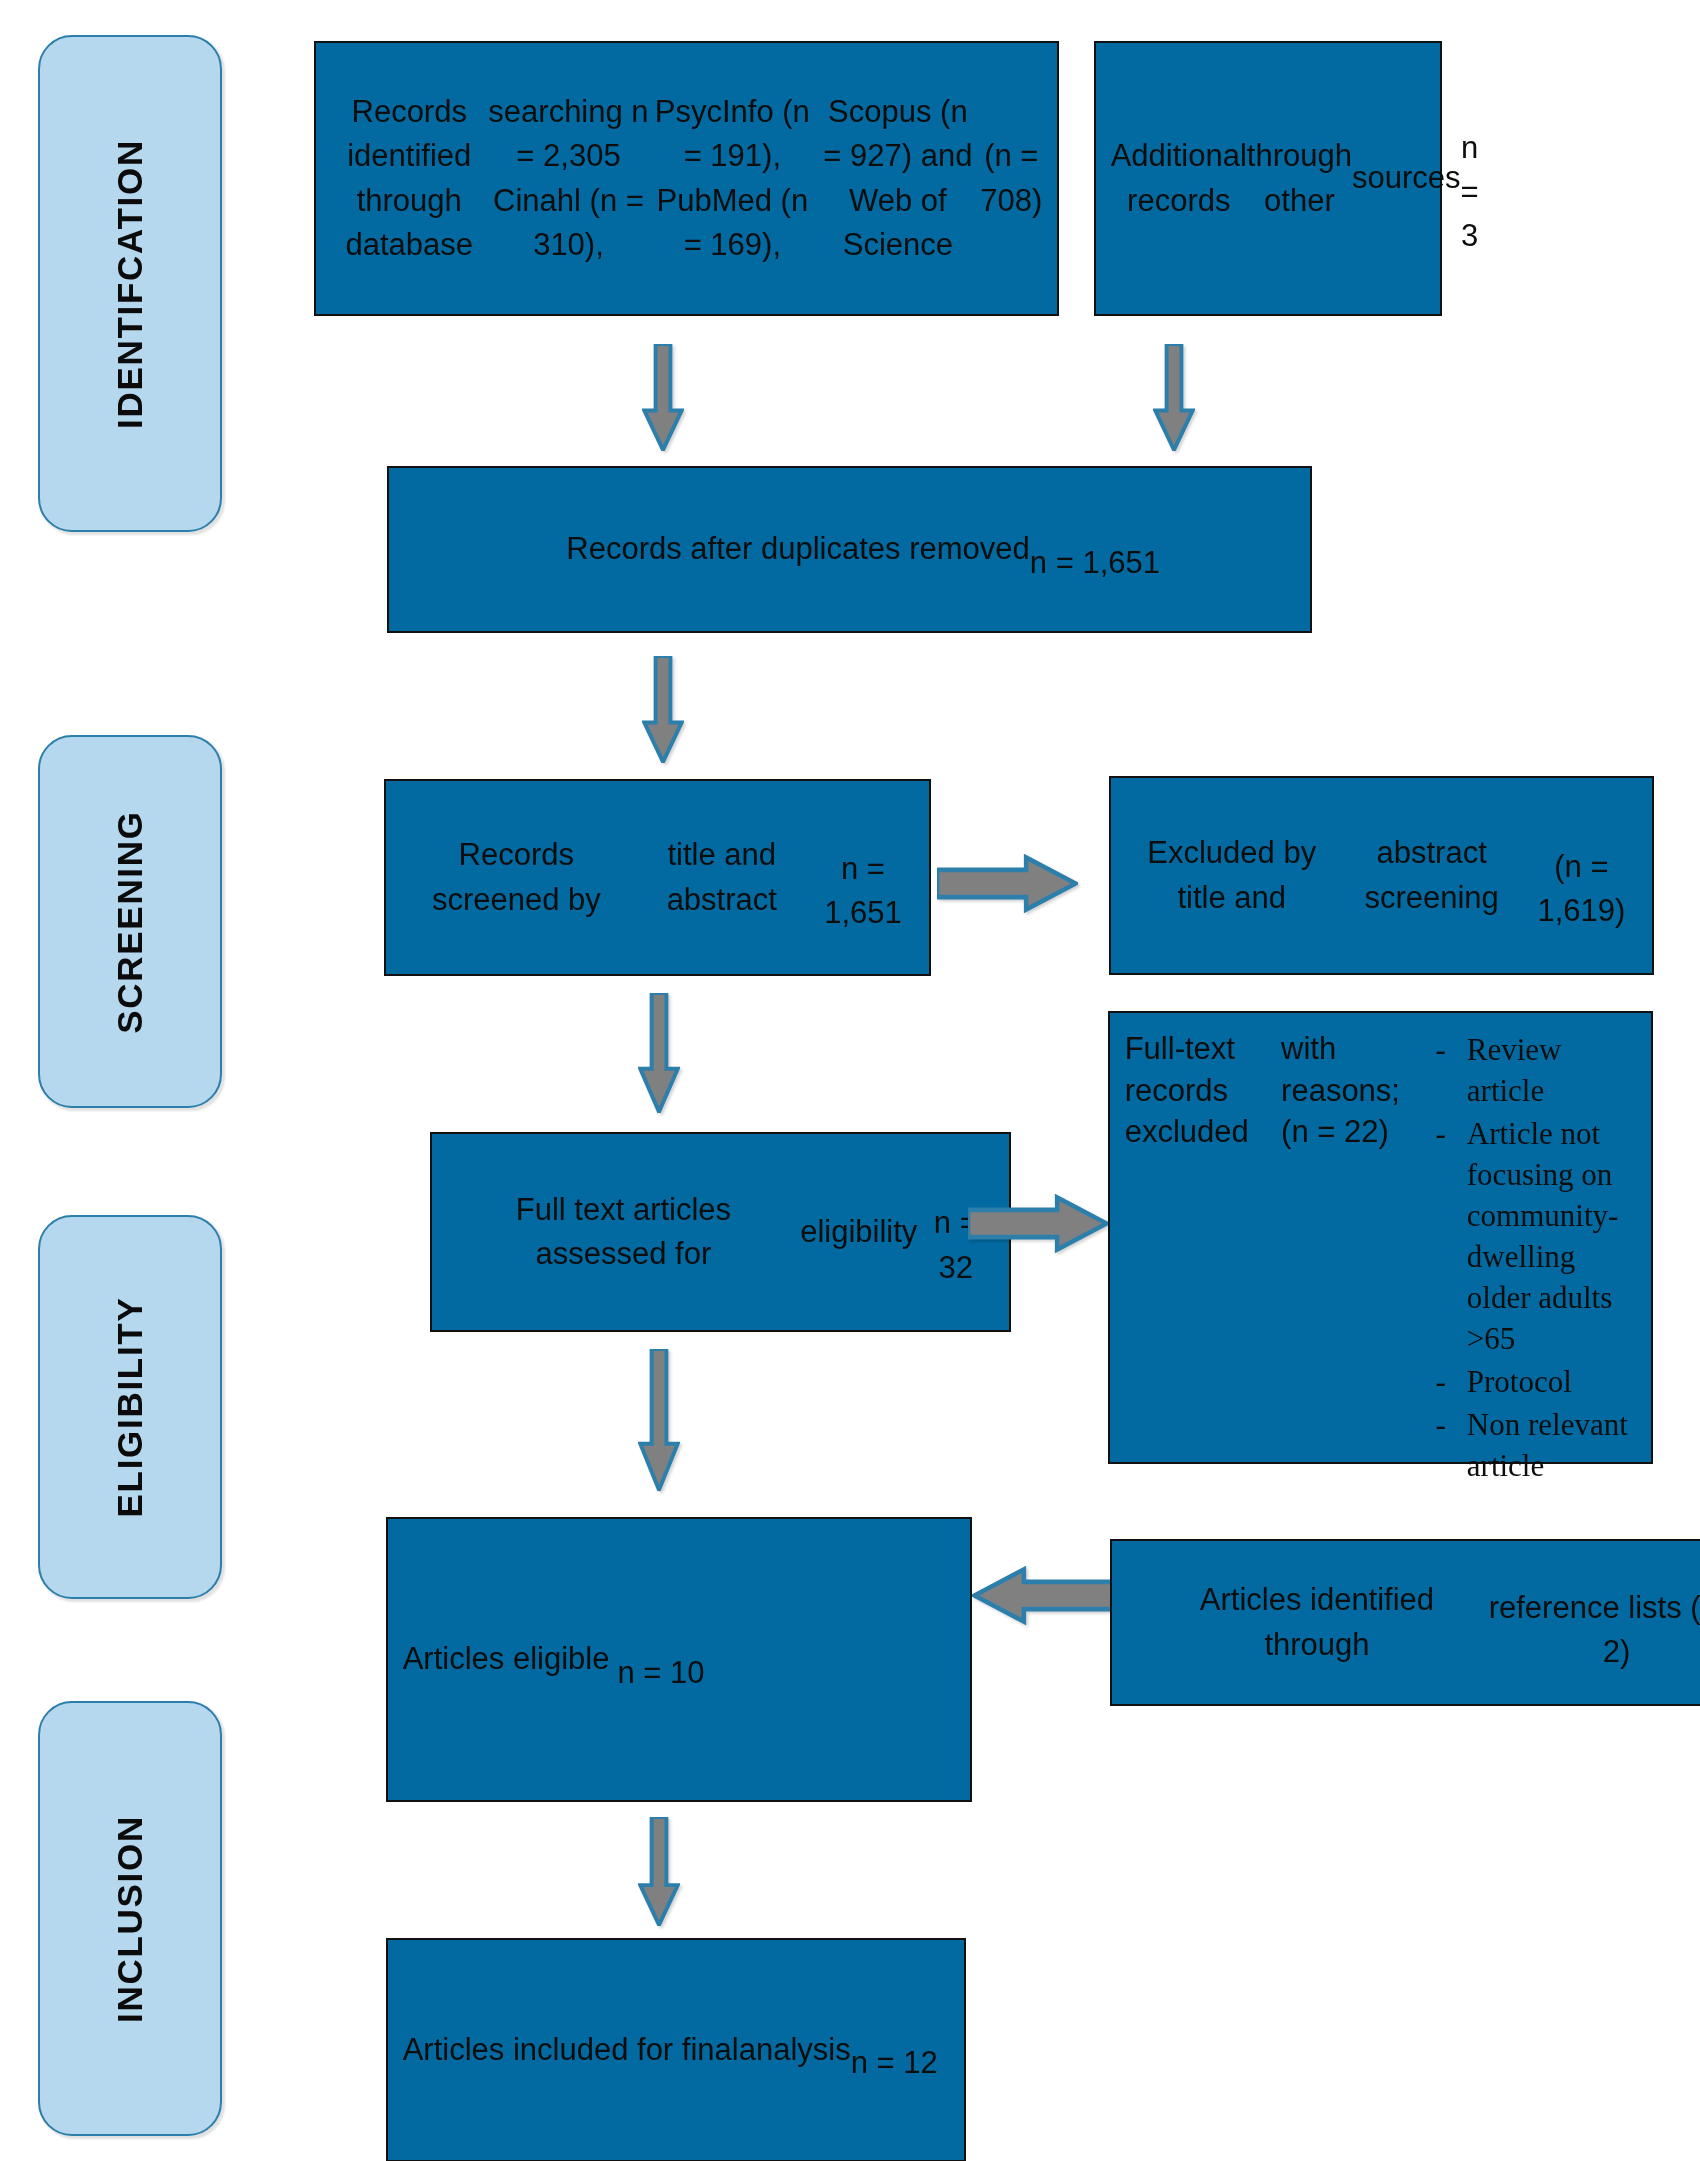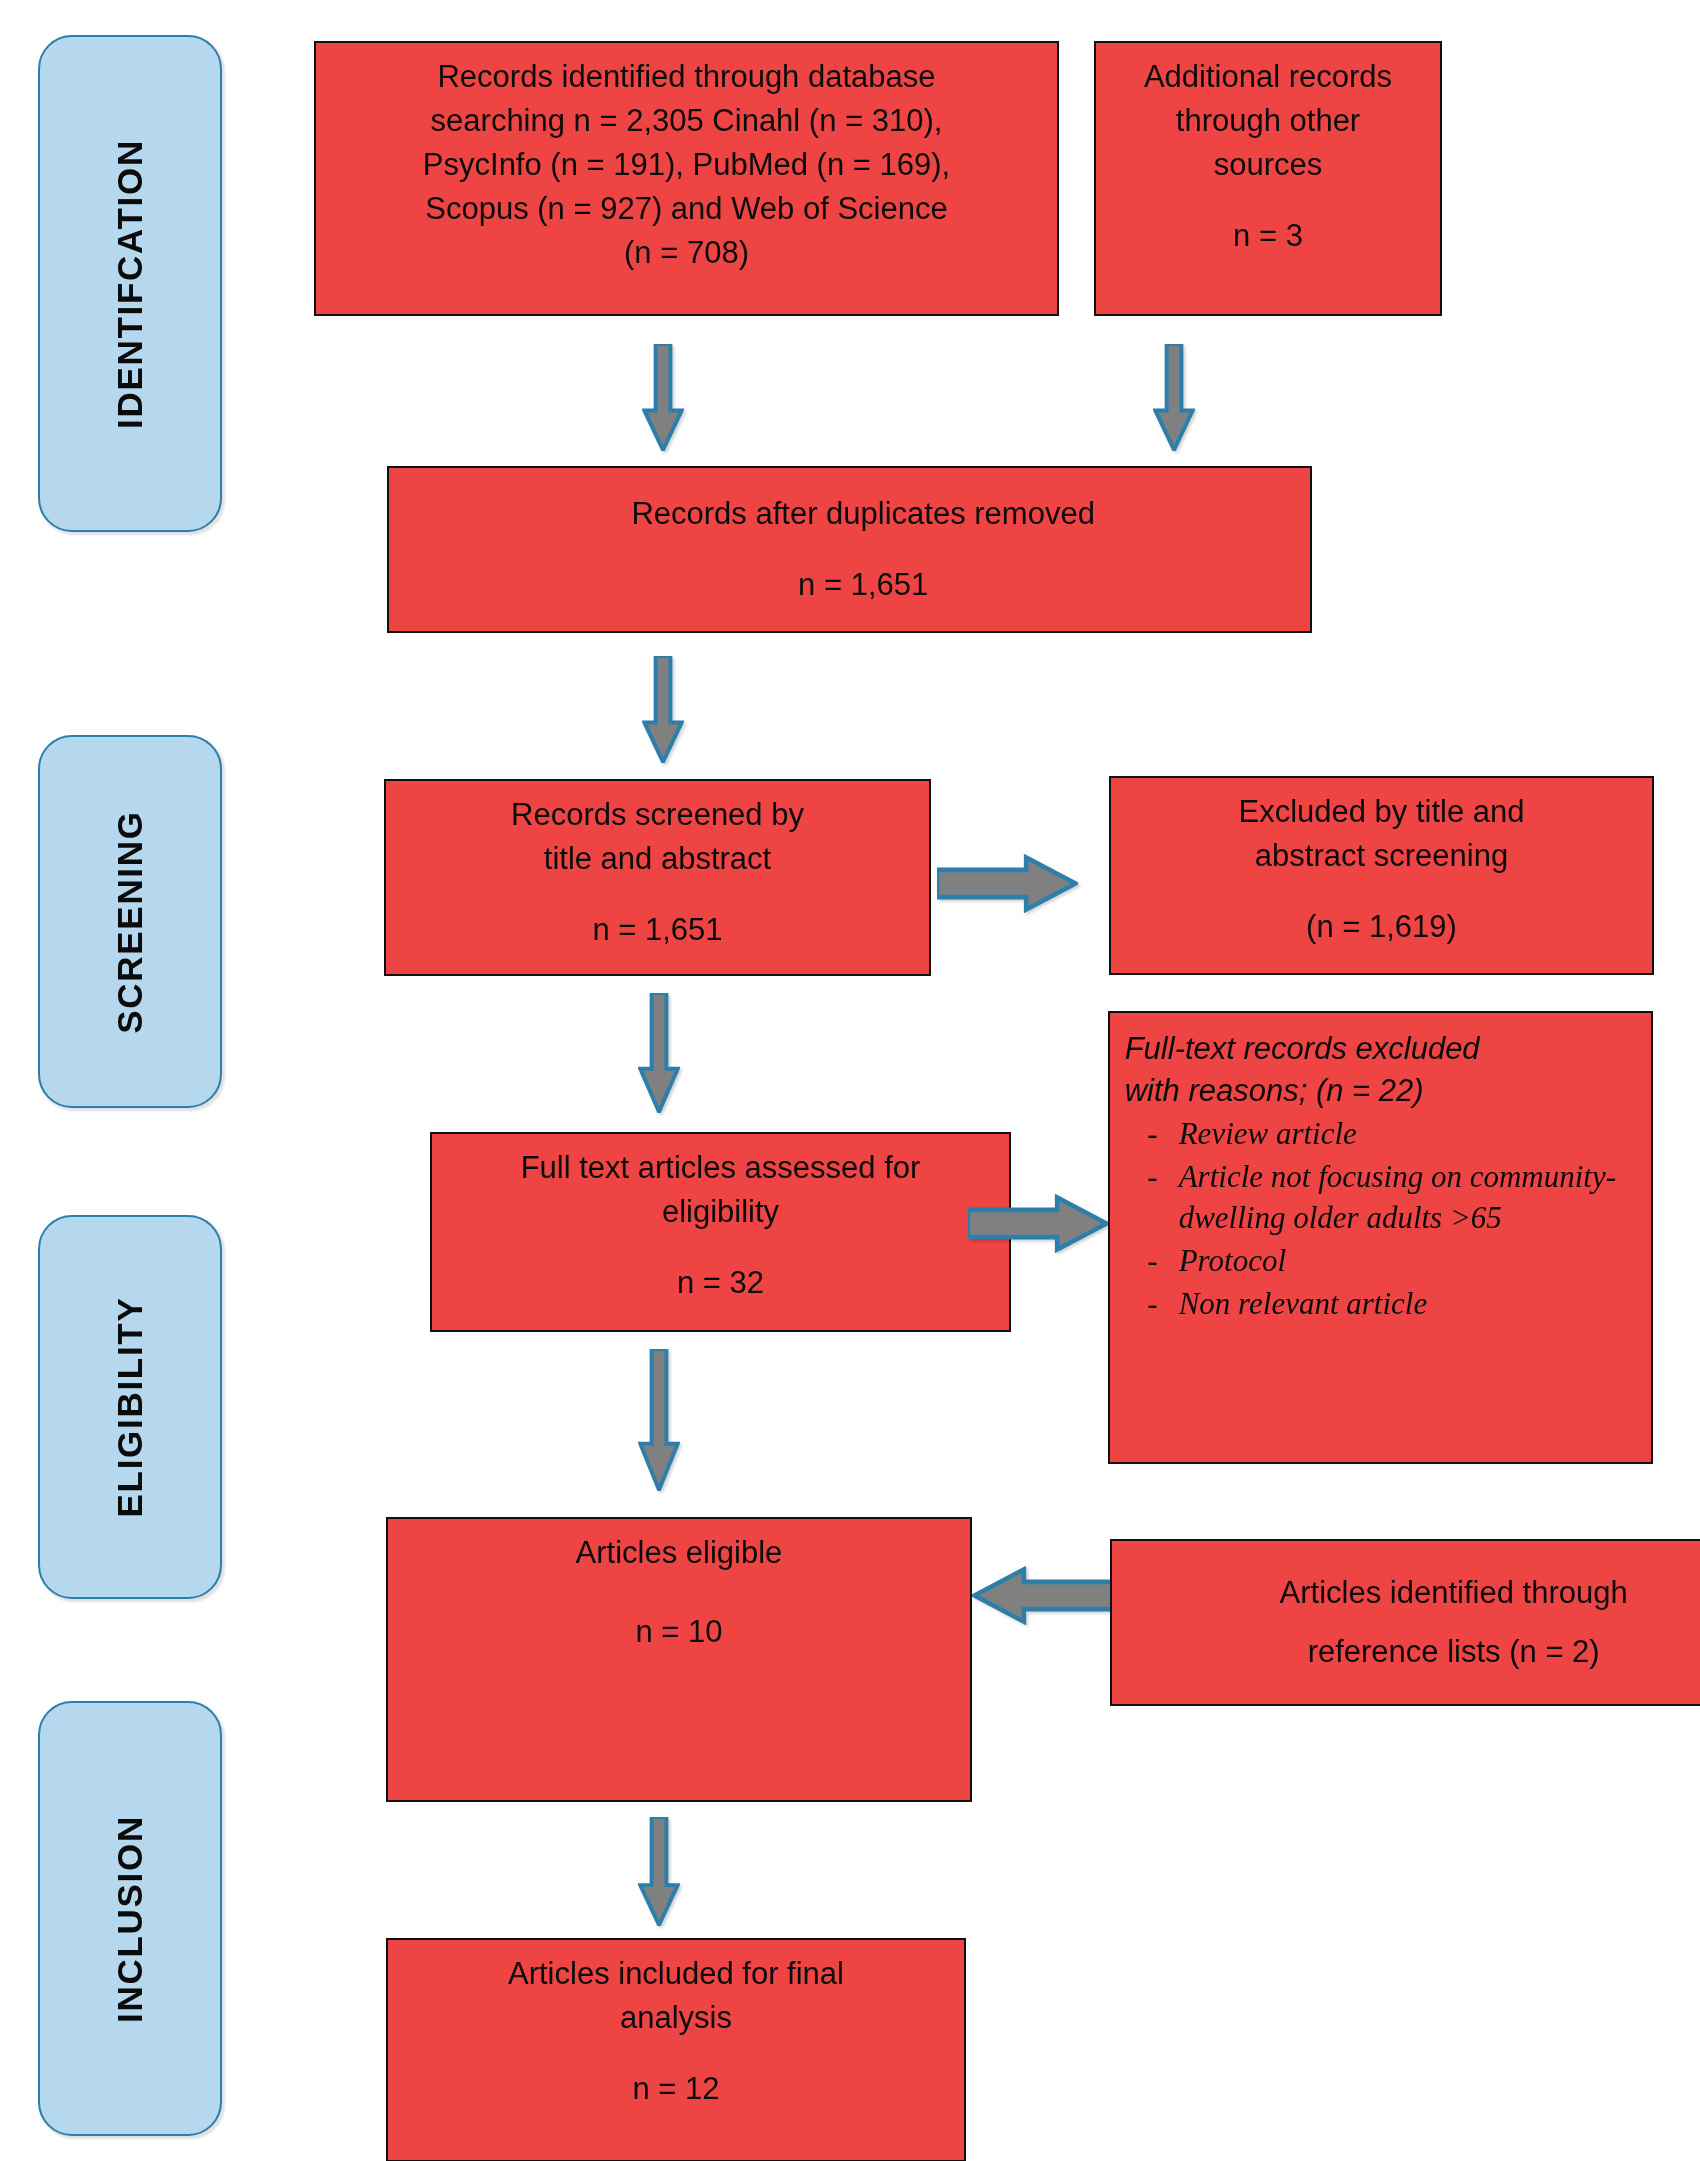--- a/index.html
+++ b/index.html
@@ -37,24 +37,23 @@
     font-size: 35px;
     letter-spacing: 1.7px;
     color: #0b0b0b;
     font-family: "Liberation Sans", sans-serif;
   }
 
   
   .box {
     position: absolute;
     box-sizing: border-box;
-    background: #ef4444;
+    background: #0369a1;
     border: 2.3px solid #111111;
     display: flex;
-    flex-direction: column;
     align-items: center;
     justify-content: flex-start;
     padding: 12.4px 14.7px 12.4px 14.7px;
   }
   .box.center-v { justify-content: center; padding-left: 42px; }
   .box p {
     margin: 0;
     text-align: center;
     font-size: 31px;
     line-height: 1.42;
@@ -192,21 +191,21 @@
     <p>eligibility</p>
     <p class="gap-top">n = 32</p>
   </div>
 
   <div class="arrow" style="left:968px; top:1194px; width:141px; height:59px;">
     <svg viewBox="0 0 250 104" preserveAspectRatio="none">
       <polygon points="0,28 158,28 158,6 246,52 158,98 158,76 0,76" fill="#808080" stroke="#2d7fab" stroke-width="8"></polygon>
     </svg>
   </div>
 
-  <div class="box reasons" style="left:1108px; top:1011px; width:545px; height:453px;font-style:italic;">
+  <div class="box reasons" style="left:1108px; top:1011px; width:545px; height:453px;">
     <p class="head">Full-text records excluded</p>
     <p class="head">with reasons; (n = 22)</p>
     <ul class="reason-list">
       <li>
         <span class="dash">-</span>
         <span class="rtext">Review article</span>
       </li>
       <li>
         <span class="dash">-</span>
         <span class="rtext">Article not focusing on community-dwelling older adults &gt;65</span>

